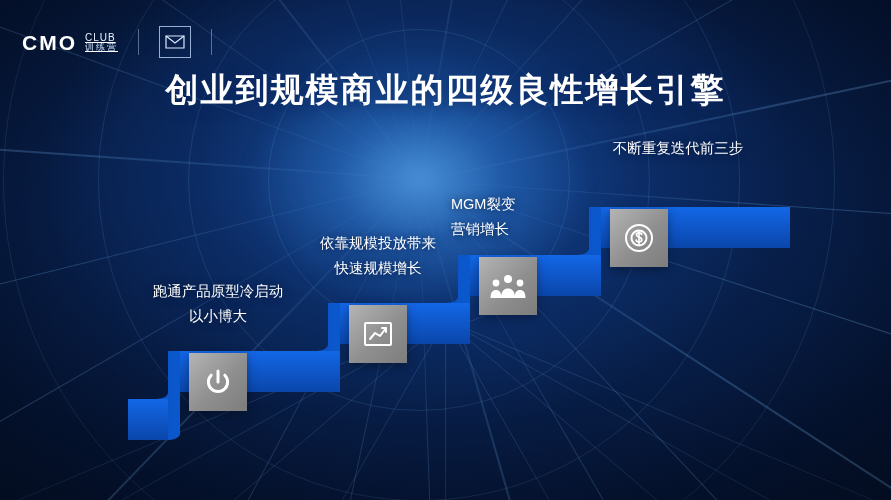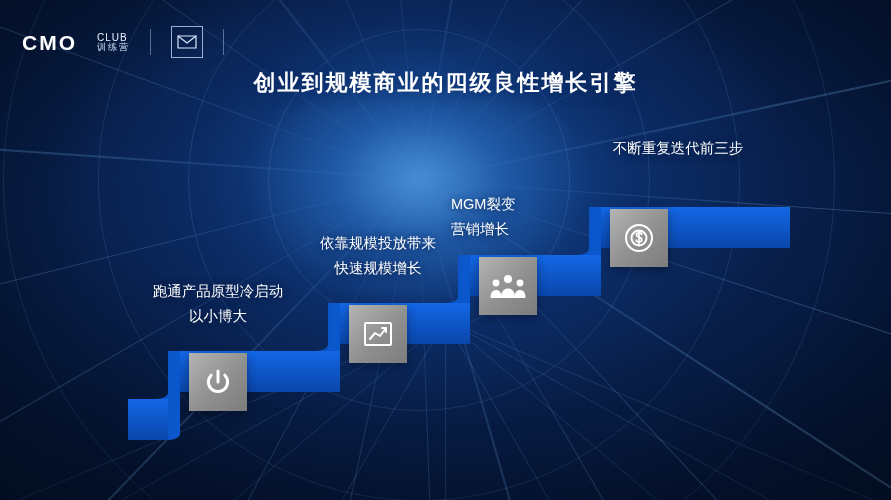--- a/index.html
+++ b/index.html
@@ -87,23 +87,24 @@
     color: #ffffff;
     letter-spacing: 1px;
   }
   .cmo-main {
     font-size: 21px;
     font-weight: bold;
     letter-spacing: 2px;
     line-height: 1;
   }
   .cmo-side {
-    margin-left: 20px;
+    margin-left: 8px;
     line-height: 1.05;
     text-align: left;
+    text-decoration: underline;
   }
   .cmo-club {
     font-size: 10px;
     letter-spacing: 1px;
     color: #eaf3ff;
   }
   .cmo-cn {
     font-size: 9px;
     letter-spacing: 2px;
     color: #cfe2fb;
@@ -142,21 +143,21 @@
   }
 
   
   .title {
     position: absolute;
     left: 0;
     right: 0;
     top: 68px;
     text-align: center;
     color: #ffffff;
-    font-size: 22px;
+    font-size: 33px;
     font-weight: bold;
     letter-spacing: 2px;
     text-shadow: 0 2px 14px rgba(10,40,100,0.85);
     z-index: 10;
   }
 
   
   .stairs {
     position: absolute;
     left: 0;

